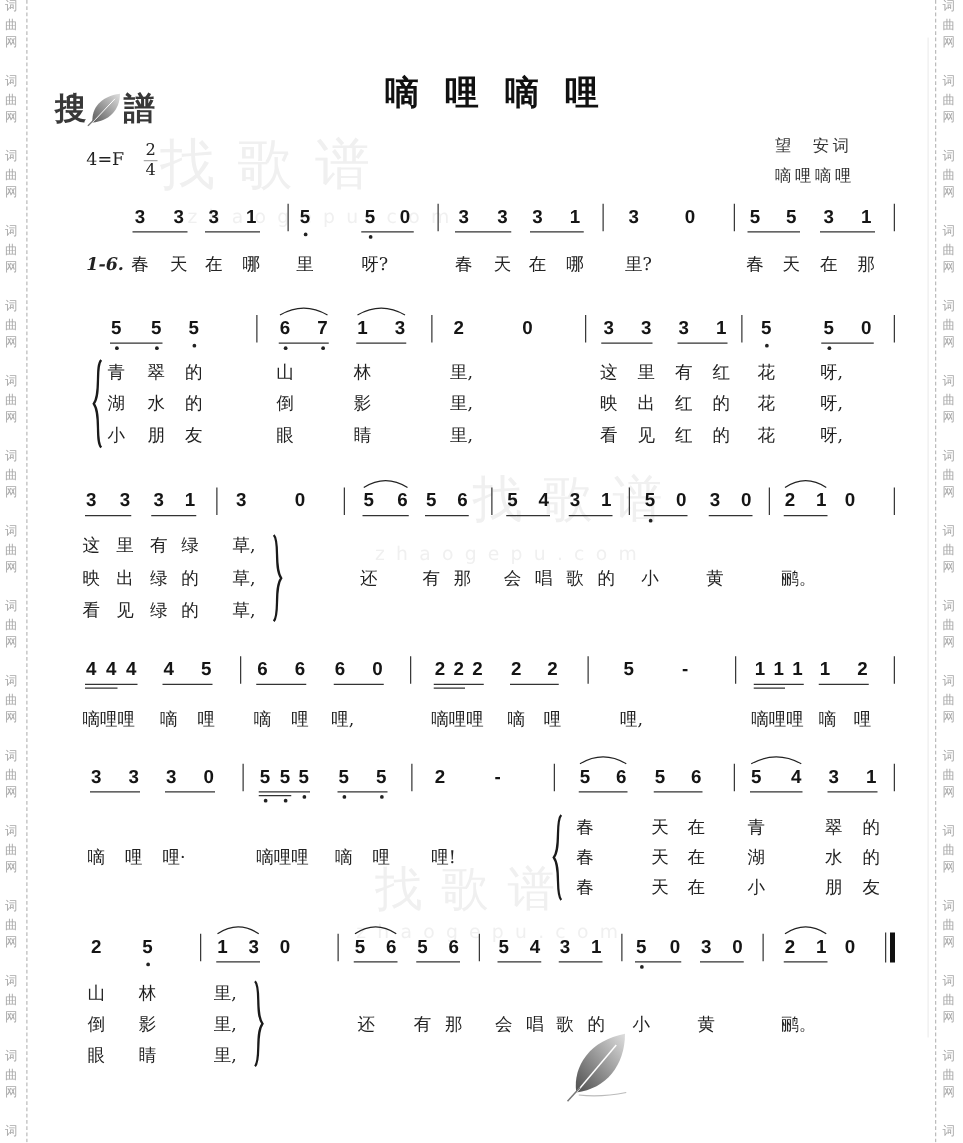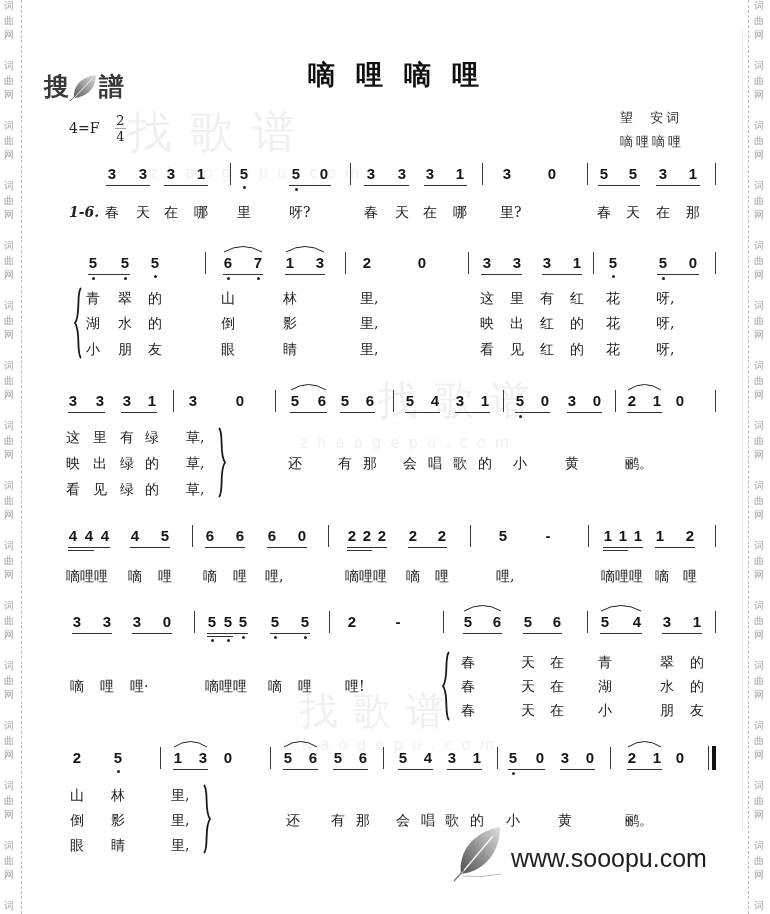--- a/index.html
+++ b/index.html
@@ -557,15 +557,14 @@
               <stop offset="0" stop-color="#dedede"></stop>
               <stop offset="1" stop-color="#4e4e4e"></stop>
             </linearGradient>
           </defs>
         <path d="M8 50 C5 28 20 8 47 3 C47 28 32 47 8 50 Z" fill="url(#lg2)"></path>
         <path d="M8 50 L40 12" stroke="#fff" stroke-width="1.2"></path>
         <path d="M1 57 L11 46" stroke="#777" stroke-width="1.2"></path>
         <path d="M10 52 Q28 54 48 50" stroke="#bbb" stroke-width="1" fill="none"></path>
       </svg>
     </span>
-    <span class="footer-url">www.sooopu.com</span>
   </div>
 </div>
 
 </body></html>

